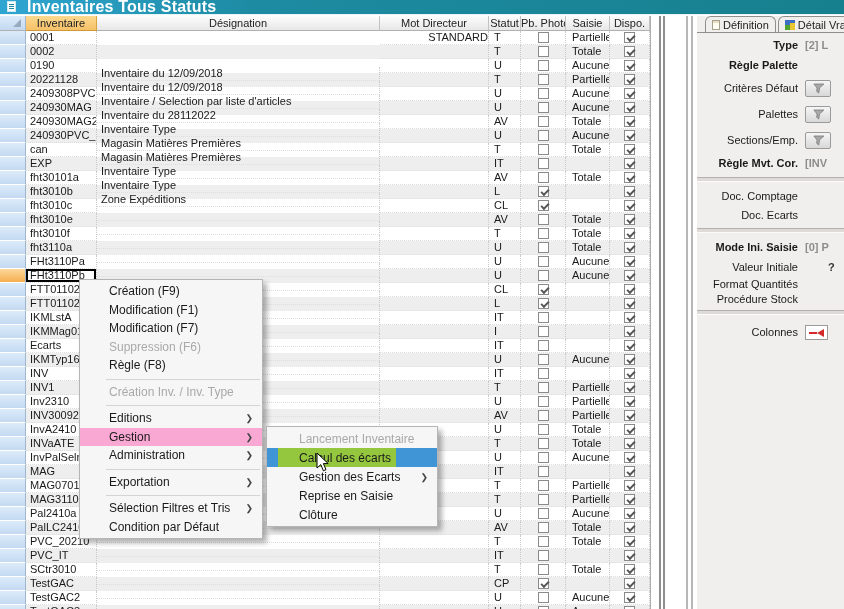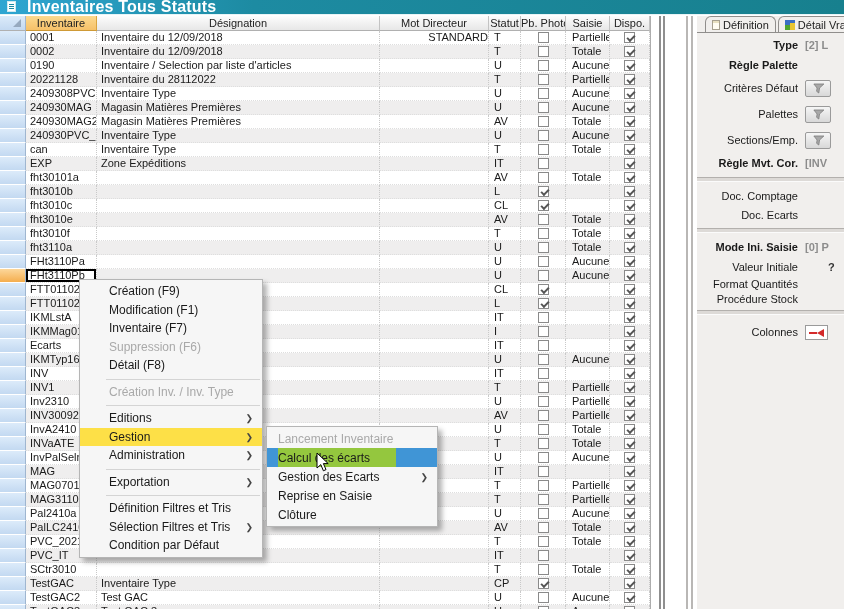--- a/index.html
+++ b/index.html
@@ -32,21 +32,21 @@
 
   #rows { position:relative; }
   .r { display:flex; height:14px; background:#fff; }
   .r:nth-child(even) { background:#efeeee; }
   .c { height:14px; border-right:1px dotted #c9c9c9; border-bottom:1px dotted #dedede;
     overflow:hidden; white-space:nowrap; line-height:13px; font-size:11px; }
   .c.rowhdr { background:linear-gradient(#dcebfa,#c3d9f1); border-right:1px solid #9fb6d0; border-bottom:1px solid #ffffff; }
   .c.rowhdr.sel { background:linear-gradient(#fcd79b,#f5ae4e); }
   .c.id { padding-left:4px; position:relative; }
   .c.id.selcell { box-shadow:inset 0 0 0 2px #000; background:#fff; }
-  .c.des { padding-left:4px; }
+  .c.des { padding-left:4px;margin-top:36px; }
   .c.mot { text-align:right; }
   .c.st { padding-left:5px; }
   .c.sa { padding-left:6px; }
   .cbwrap { display:flex; justify-content:center; align-items:center; }
   .cb { width:11px; height:11px; border:1px solid #8a8a8a; background:#fff; position:relative; }
   .cb.on::after { content:""; position:absolute; left:2px; top:2px; width:6px; height:3px;
     border-left:2px solid #555; border-bottom:2px solid #555; transform:rotate(-45deg); }
 
   
   .dblline { position:absolute; left:659px; top:16px; width:6px; height:593px; background:#fff;
@@ -81,23 +81,23 @@
     border-top:4px solid transparent; border-bottom:4px solid transparent; border-right:7px solid #d42a2a; }
   .colbtn::after { content:""; position:absolute; left:3px; top:6px; width:8px; height:2px; background:#d42a2a; }
 
   
   .menu { position:absolute; background:#f6f6f6; border:1px solid #b5b5b5;
     box-shadow:4px 4px 5px rgba(0,0,0,.3); font-size:12px; z-index:20; padding:2px 0; }
   .ctx { left:79px; top:279px; width:184px; }
   .sub { left:266px; top:426px; width:172px; z-index:25; }
   .mi { height:18.5px; display:flex; align-items:center; padding-left:29px; padding-right:6px;
     position:relative; color:#1a1a1a; white-space:nowrap; }
-  .sub .mi { height:19px; padding-left:11px; }
+  .sub .mi { height:19px; padding-left:32px; }
   .mi.dis { color:#a9a9a9; }
-  .mi.hl { background:#fde047; }
+  .mi.hl { background:#f9a8d4; }
   .mi.green { background:linear-gradient(90deg,#4095d6 0,#4095d6 11px,#94c73e 11px,#94c73e 129px,#4095d6 129px,#4095d6 100%); }
   .mi .arrow { position:absolute; right:9px; top:50%; transform:translateY(-50%); font-size:9px; color:#444; }
   .msep { height:8px; position:relative; }
   .msep::after { content:""; position:absolute; left:26px; right:2px; top:4px; border-top:1px solid #d4d4d4; }
 
   
   .cursor { position:absolute; left:316px; top:452px; z-index:40; }
 </style>
 </head>
 <body>
@@ -790,33 +790,32 @@
       <div class="frow f-btn">
         <div class="flabel">Colonnes</div>
         <div class="colbtn"></div>
       </div>
     </div>
 </div>
 
 <div class="menu ctx" id="ctxmenu">
     <div class="mi">Création (F9)</div>
     <div class="mi">Modification (F1)</div>
-    <div class="mi">Inventaire (F7)</div>
+    <div class="mi">Modification (F7)</div>
     <div class="mi dis">Suppression (F6)</div>
-    <div class="mi">Détail (F8)</div>
+    <div class="mi">Règle (F8)</div>
     <div class="msep"></div>
     <div class="mi dis">Création Inv. / Inv. Type</div>
     <div class="msep"></div>
     <div class="mi">Editions<span class="arrow">❯</span></div>
     <div class="mi hl">Gestion<span class="arrow">❯</span></div>
     <div class="mi">Administration<span class="arrow">❯</span></div>
     <div class="msep"></div>
     <div class="mi">Exportation<span class="arrow">❯</span></div>
     <div class="msep"></div>
-    <div class="mi">Définition Filtres et Tris</div>
     <div class="mi">Sélection Filtres et Tris<span class="arrow">❯</span></div>
     <div class="mi">Condition par Défaut</div>
   </div>
 
 <div class="menu sub" id="submenu">
     <div class="mi dis">Lancement Inventaire</div>
     <div class="mi green">Calcul des écarts</div>
     <div class="mi">Gestion des Ecarts<span class="arrow">❯</span></div>
     <div class="mi">Reprise en Saisie</div>
     <div class="mi">Clôture</div>

